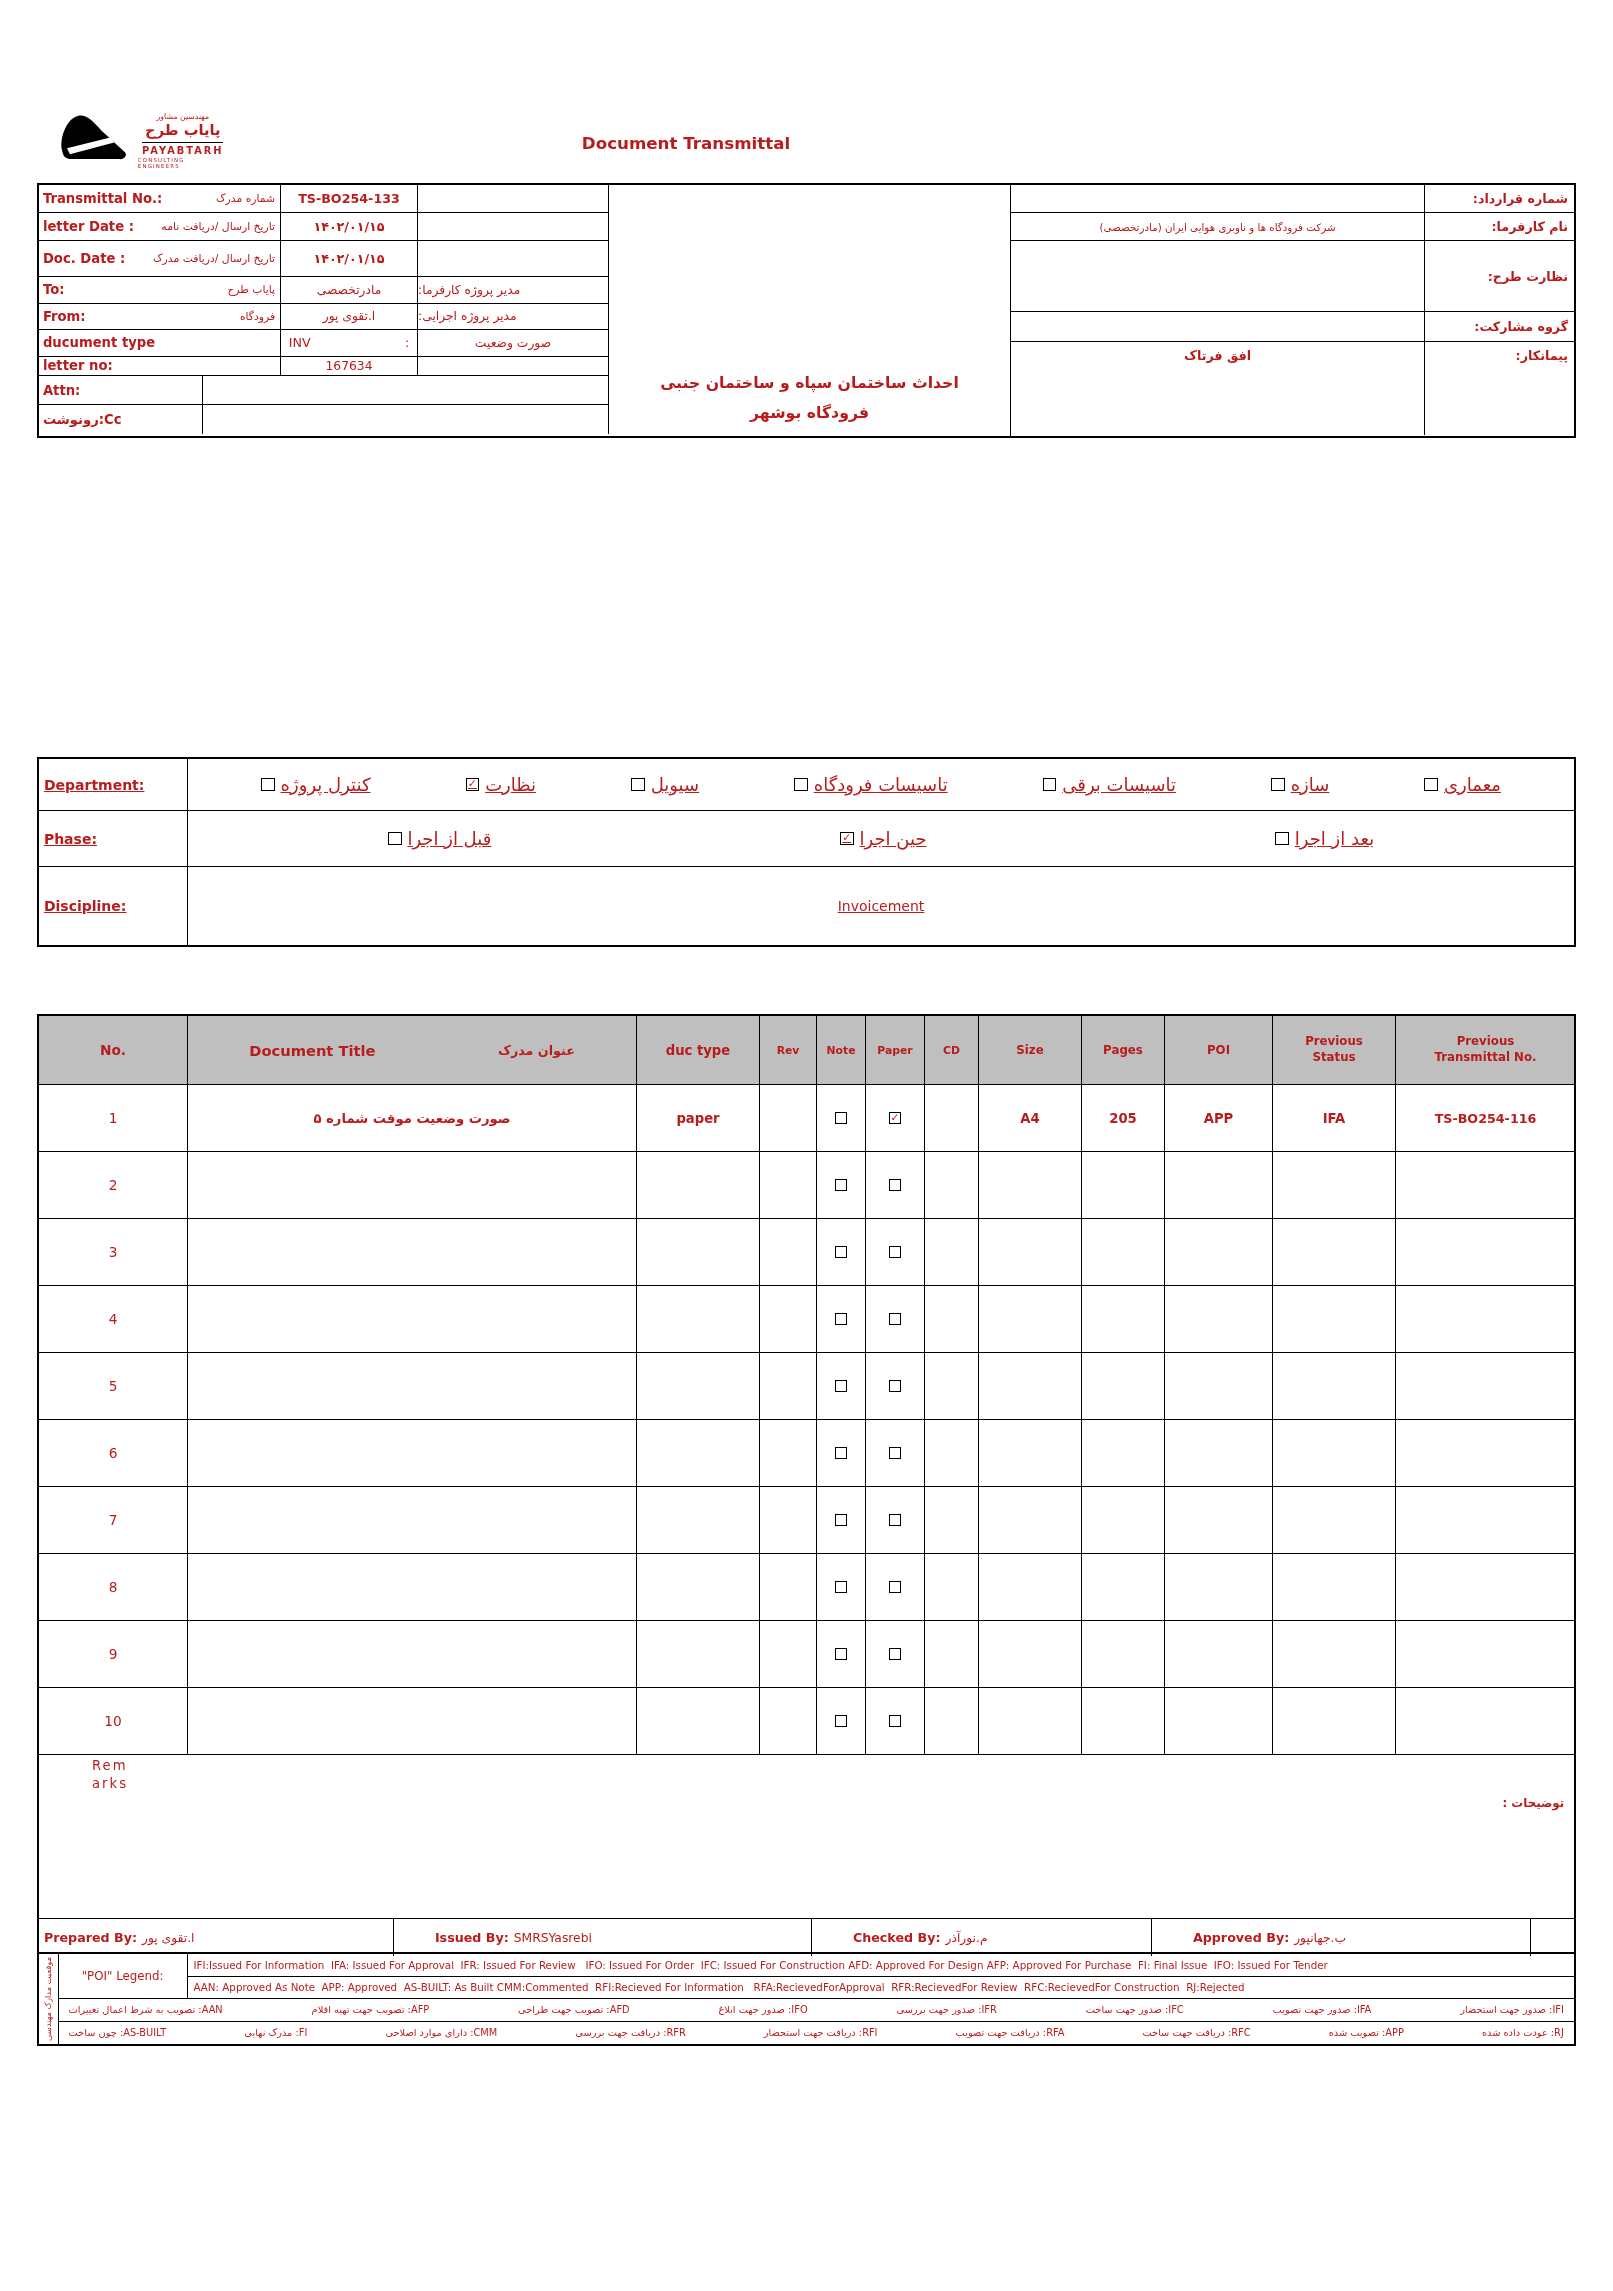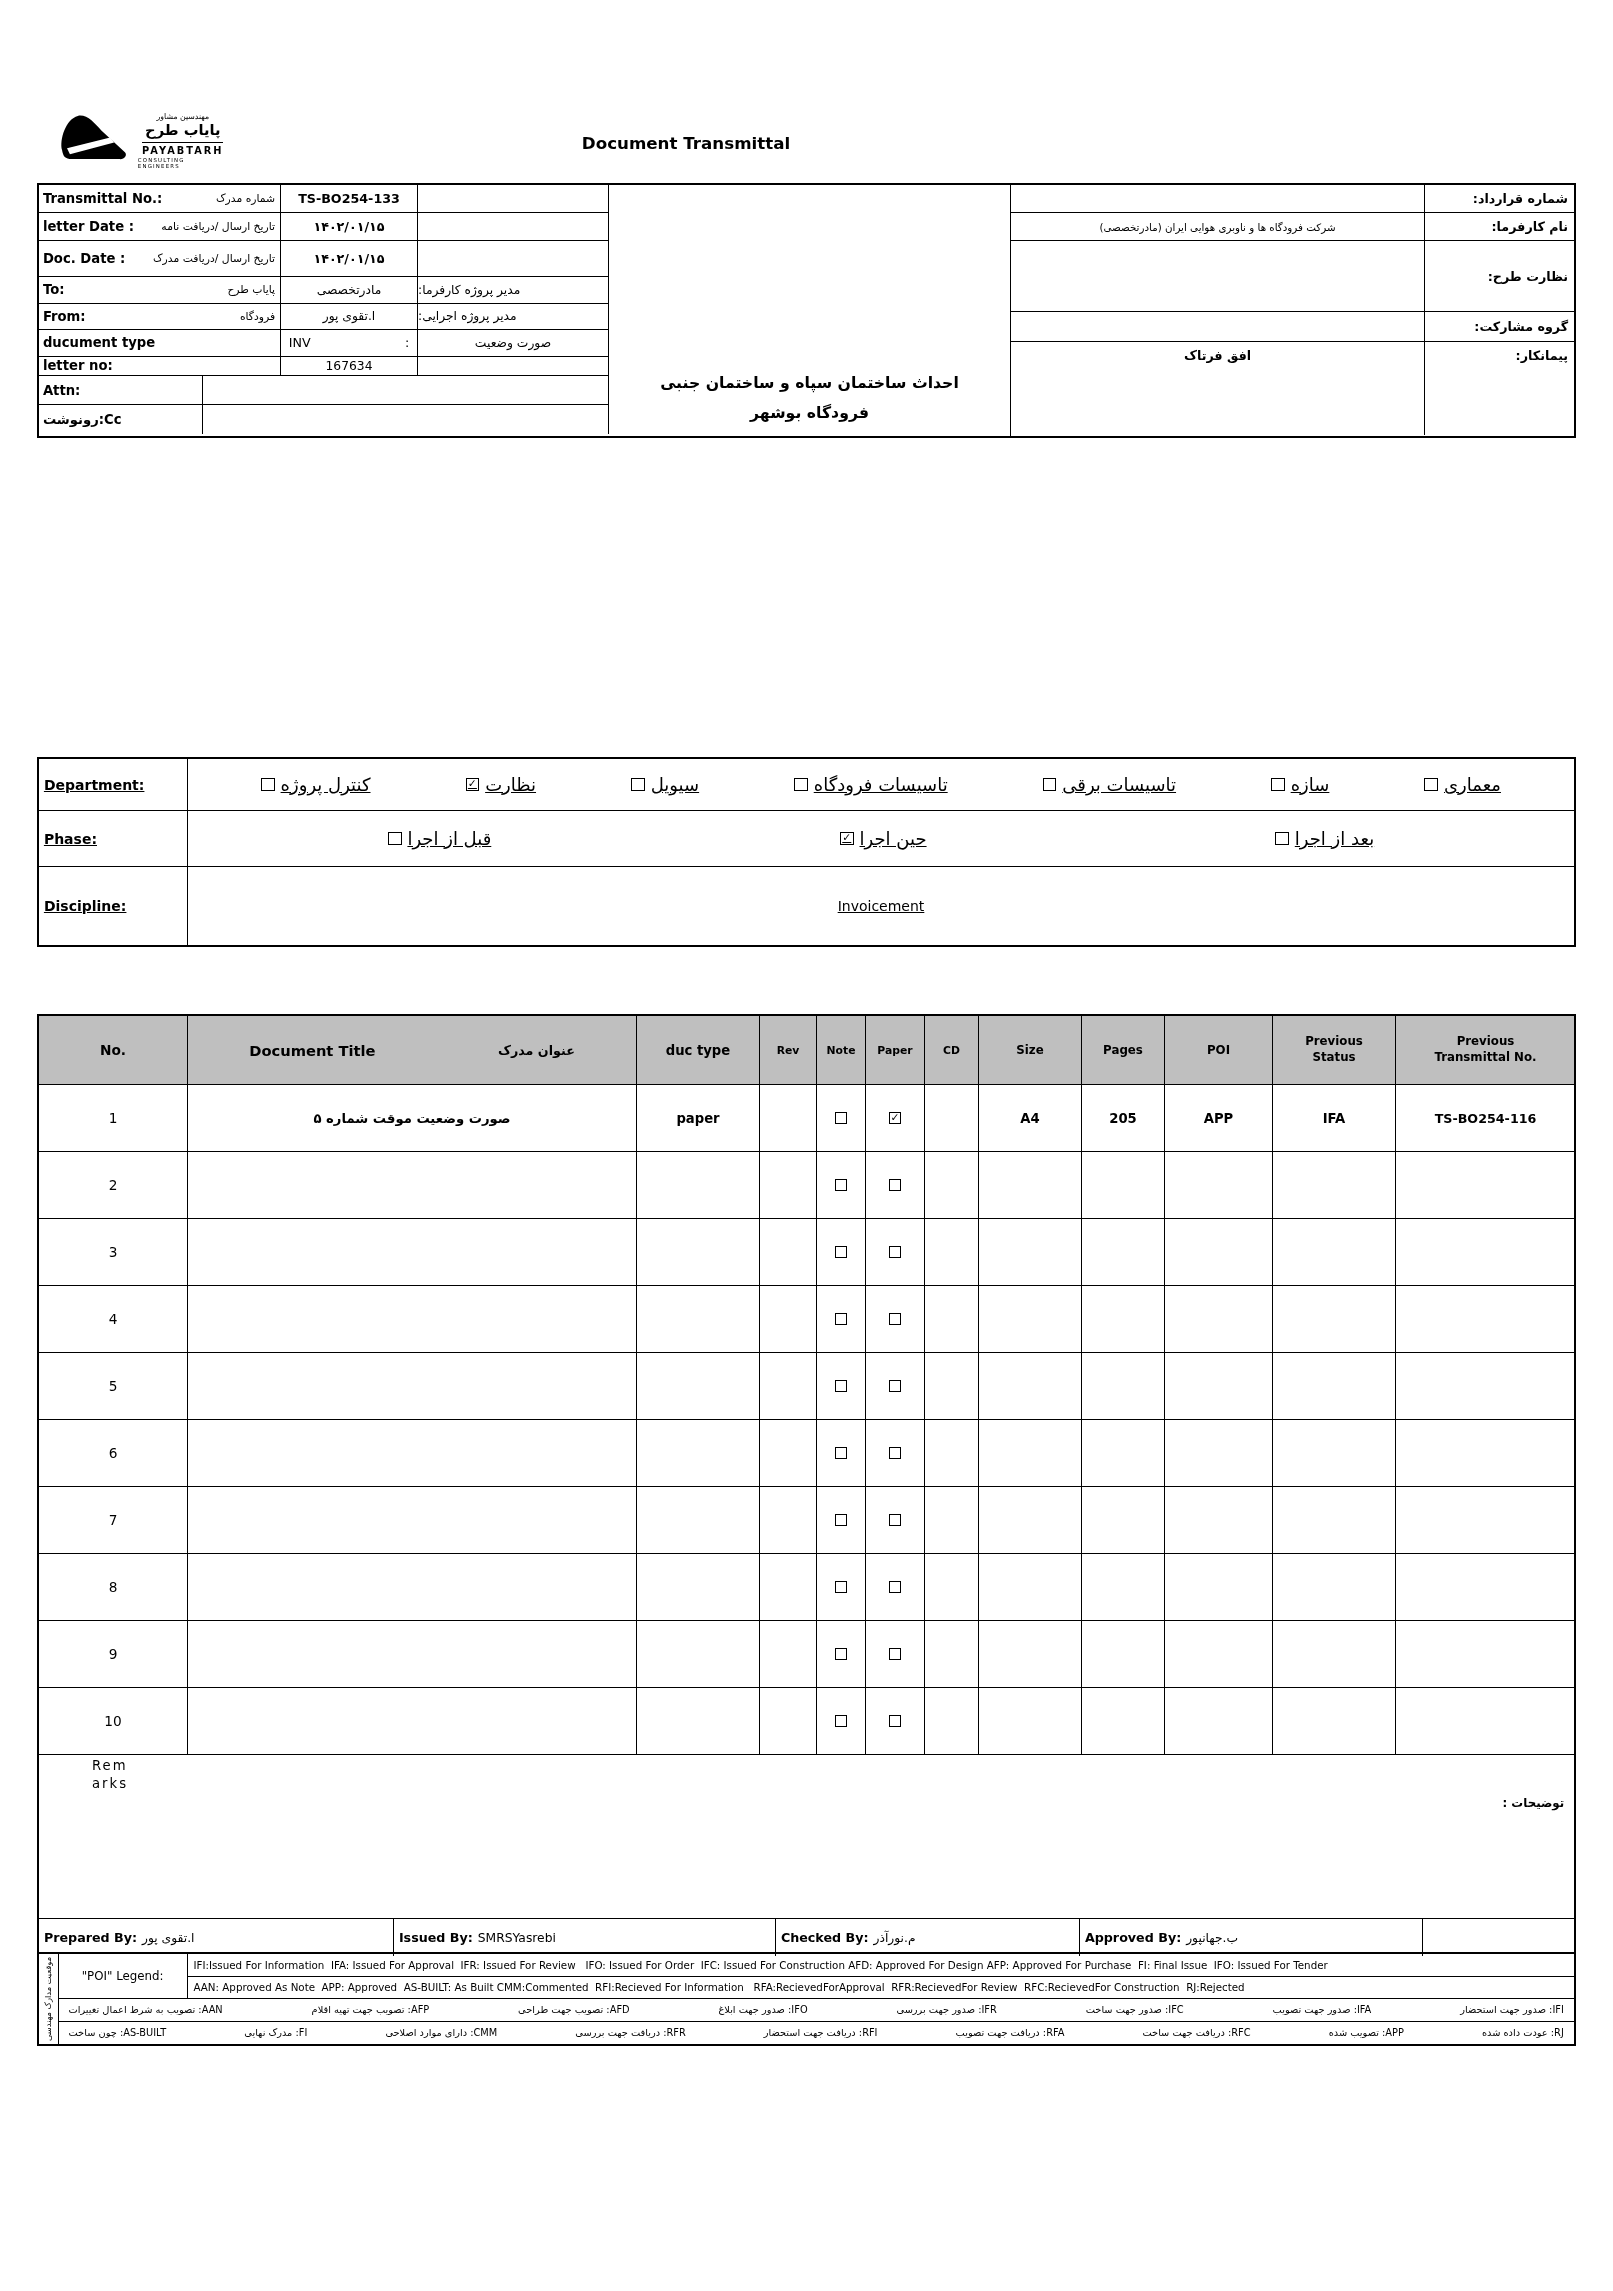--- a/index.html
+++ b/index.html
@@ -1,17 +1,17 @@
 <!DOCTYPE html>
 <html><head>
 <meta charset="utf-8">
 <style>
   html,body{margin:0;padding:0;background:#fff;}
   *{box-sizing:border-box;}
-  .sheet{position:relative;width:1613px;height:2292px;background:#fff;color:#000000;
+  .sheet{position:relative;width:1613px;height:2292px;background:#fff;color:#b91c1c;
          font-family:"DejaVu Sans","Liberation Sans",sans-serif;overflow:hidden;}
 
   
   .logo{position:absolute;left:57px;top:110px;display:flex;align-items:flex-start;gap:7.8px;}
   .logo-mark{width:73px;height:53px;display:block;}
   .logo-text{display:flex;flex-direction:column;align-items:center;width:90px;padding-top:2px;}
   .logo-tag{font-size:7.8px;}
   .logo-fa{font-size:14.7px;font-weight:bold;line-height:17.6px;}
   .logo-en{font-size:9.8px;font-weight:bold;letter-spacing:2px;margin-top:3.9px;border-top:1px solid #000;padding-top:2px;}
   .logo-en2{font-size:5.4px;letter-spacing:1.2px;margin-top:1px;}
@@ -81,21 +81,21 @@
   .tc{height:67px;border-right:1px solid #000;border-bottom:1px solid #000;display:flex;
       align-items:center;justify-content:center;font-size:13.2px;font-weight:bold;overflow:hidden;}
   .tc-no{font-weight:normal;font-size:13.7px;}
   .tc-prev_transmittal{font-size:12.7px;}
 
   .remarks{height:164px;border-bottom:1px solid #000;position:relative;}
   .remarks-en{position:absolute;left:53px;top:2px;width:45px;font-size:13.2px;letter-spacing:2px;
               word-break:break-all;line-height:17.6px;}
   .remarks-fa{position:absolute;right:9.8px;top:41px;font-size:11.8px;font-weight:bold;}
 
-  .sig{display:grid;grid-template-columns:355px 382px 304px 343px 151px;height:37px;}
+  .sig{display:grid;grid-template-columns:355px 382px 304px 343px 151px;height:37px;gap:36px;}
   .sig-c{border-right:1px solid #000;display:flex;align-items:center;gap:4.9px;padding-left:4.9px;overflow:hidden;}
   .sig-c:last-child{border-right:none;}
   .sig-l{font-weight:bold;font-size:12.7px;white-space:nowrap;}
   .sig-v{font-size:12.3px;white-space:nowrap;}
 
   
   .legend{position:absolute;left:37px;top:1952px;width:1539px;height:94px;border:2px solid #000;display:grid;
           grid-template-columns:19.6px 129px 1386px;grid-template-rows:22.5px 22.5px 22.5px 22.5px;}
   .lg-side{grid-area:1/1/5/2;border-right:1px solid #000;position:relative;overflow:hidden;}
   .lg-side .vert{position:absolute;left:50%;top:50%;transform:translate(-50%,-50%) rotate(-90deg);

